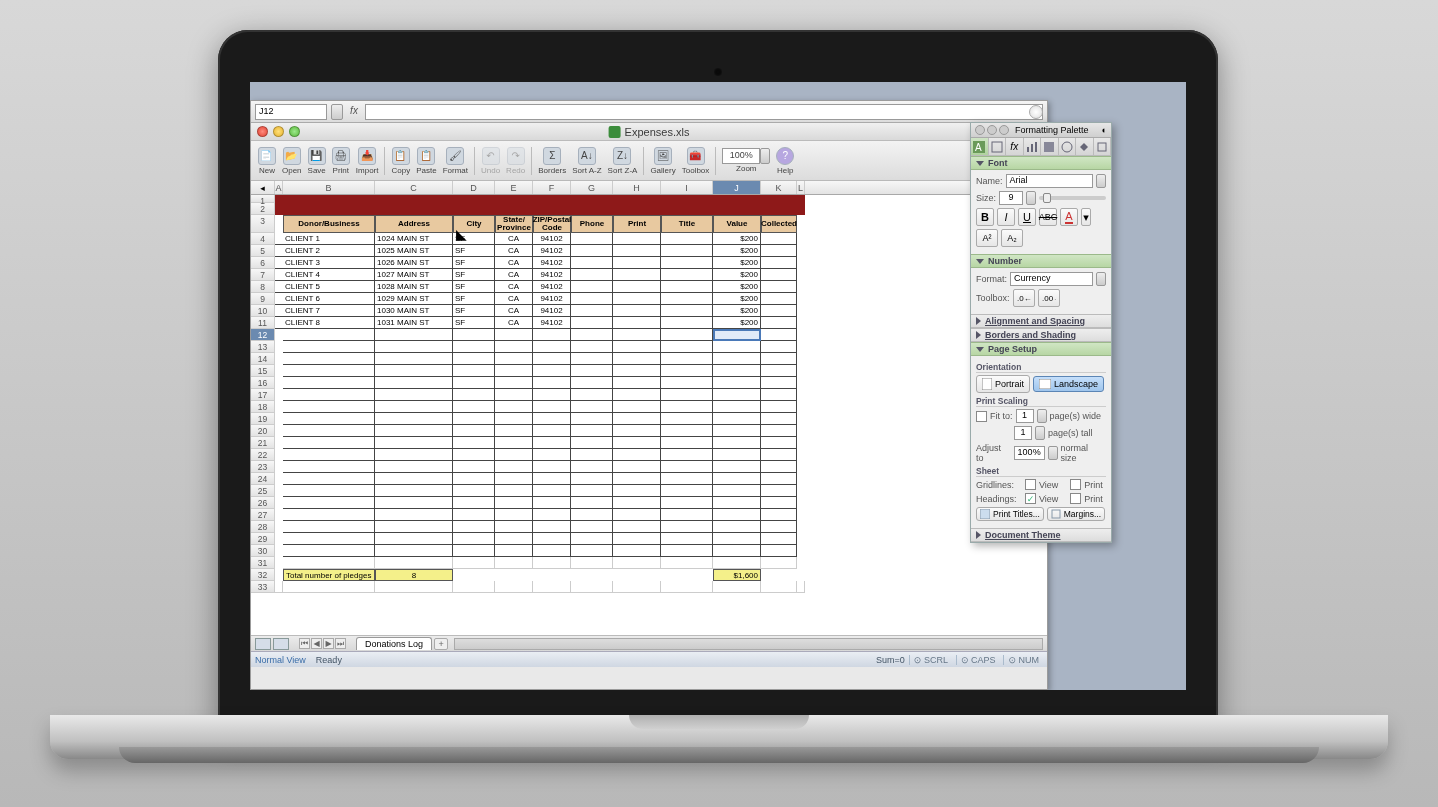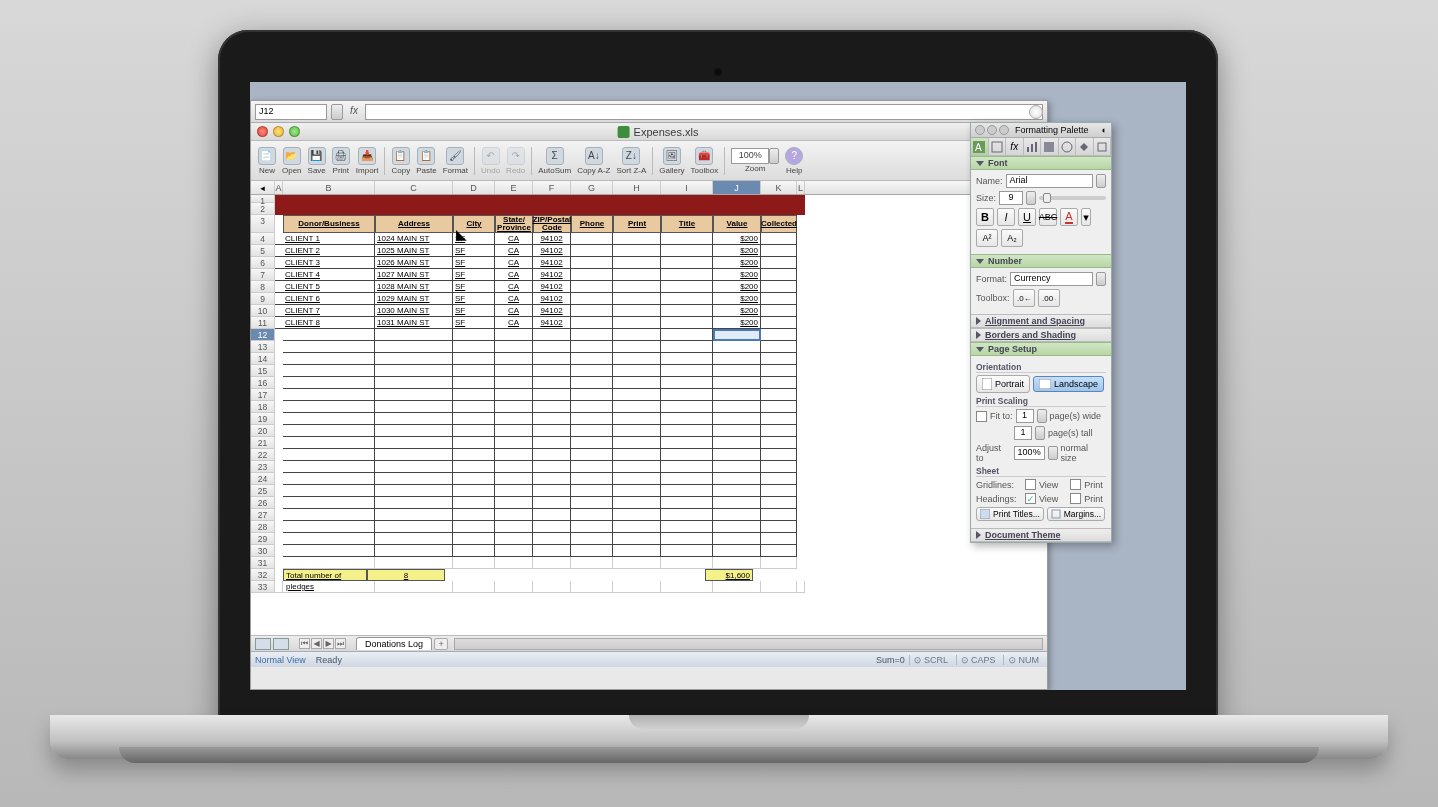--- a/index.html
+++ b/index.html
@@ -18,21 +18,21 @@
 .name-box { width:72px; height:16px; background:#fff; border:1px solid #999; font-size:9px; padding:1px 3px; }
 .stepper { width:12px; height:16px; background:linear-gradient(#eee,#ccc); border:1px solid #999; border-radius:2px; }
 .fx { width:14px; height:14px; font-style:italic; font-size:10px; text-align:center; color:#555; }
 .formula-input { flex:1; height:16px; background:#fff; border:1px solid #999; }
 .close-round { position:absolute; right:4px; width:14px; height:14px; background:radial-gradient(#fff,#ddd); border:1px solid #aaa; border-radius:50%; }
 
 .titlebar { height:18px; background:linear-gradient(#f0f0f0,#d9d9d9); border-bottom:1px solid #bbb; display:flex; align-items:center; position:relative; }
 .traffic { display:flex; gap:5px; padding-left:6px; }
 .tdot { width:11px; height:11px; border-radius:50%; border:1px solid rgba(0,0,0,.25); }
 .tred{background:radial-gradient(#ff8b7e,#e24434);} .tyel{background:radial-gradient(#ffe07a,#e8b42f);} .tgrn{background:radial-gradient(#9de88c,#5cbb3d);}
-.winlabel { position:absolute; left:50%; transform:translateX(-50%); font-size:11px; color:#3a3a3a; display:flex; align-items:flex-start; gap:4px;margin-left:9px;}
+.winlabel { position:absolute; left:50%; transform:translateX(-50%); font-size:11px; color:#3a3a3a; display:flex; align-items:flex-start; gap:4px;}
 .xlicon { width:12px; height:12px; background:#3c8d3c; border-radius:2px; display:inline-block;}
 
 .toolbar { height:40px; background:linear-gradient(#f3f3f3,#dcdcdc); border-bottom:1px solid #b9b9b9; display:flex; align-items:center; padding:0 4px; }
 .tbtn { display:flex; flex-direction:column; align-items:center; justify-content:center; padding:0 3px; font-size:8px; color:#444; }
 .tbtn .ic { width:18px; height:18px; background:#d0d8e0; border:1px solid #a6b0bc; border-radius:3px; margin-bottom:1px; display:flex; align-items:center; justify-content:center; font-size:10px; }
 .tbtn.dis { opacity:.4; }
 .zoom-box { width:38px; height:16px; background:#fff; border:1px solid #999; font-size:9px; text-align:center; padding-top:1px; }
 .sep { width:1px; height:28px; background:#bbb; margin:0 3px; }
 
 .ribbon-tabs { height:16px; background:linear-gradient(#ececec,#d8d8d8); border-bottom:1px solid #b5b5b5; display:flex; justify-content:center; gap:30px; font-size:9px; color:#5a6b7c; }
@@ -42,21 +42,21 @@
 .col-headers { height:14px; display:flex; background:linear-gradient(#f7f7f7,#e3e3e3); border-bottom:1px solid #a8a8a8; font-size:9px; }
 .rh-spacer{width:24px;border-right:1px solid #ccc;display:flex;align-items:center;justify-content:center;}
 .ch{border-right:1px solid #ccc; text-align:center; line-height:14px; color:#555;}
 .ch.sel{background:#6b8ab0;color:#fff;}
 
 .grid-area { position:relative; height:440px; overflow:hidden; background:#fff; }
 .grid { display:flex; }
 .row-hdrs { width:24px; }
 .rh { height:12px; border-bottom:1px solid #ccc; border-right:1px solid #ccc; background:linear-gradient(#f7f7f7,#e3e3e3); font-size:8.5px; text-align:center; line-height:12px; color:#555;}
 .rh.sel{background:#6b8ab0;color:#fff;}
-.cells { position:relative;text-decoration:underline; }
+.cells { position:relative; }
 .banner { height:8px; }
 .banner2{ height:12px; background:#8e1919;}
 .hdr-row { display:flex; height:18px; }
 .hcell { background:#e8c9a0; border:1px solid #555; font-size:8px; font-weight:bold; display:flex; align-items:center; justify-content:center; text-align:center; line-height:8px; padding:0 1px;}
 .drow { display:flex; height:12px; }
 .dcell { border-right:1px solid #444; border-bottom:1px solid #444; font-size:8px; padding:0 2px; white-space:nowrap; overflow:hidden; line-height:12px;}
 .dcell.r{text-align:right;}
 .dcell.c{text-align:center;}
 .totrow{display:flex;height:12px;}
 .tcell{background:#f4f08a;border:1px solid #555;font-size:8px;padding:0 2px;line-height:11px;}
@@ -177,25 +177,25 @@
             <div class="ic">↶</div>
             <span>Undo</span>
           </div>
           <div class="tbtn dis">
             <div class="ic">↷</div>
             <span>Redo</span>
           </div>
           <div class="sep"></div>
           <div class="tbtn ">
             <div class="ic">Σ</div>
-            <span>AutoSum</span>
+            <span>Borders</span>
           </div>
           <div class="tbtn ">
             <div class="ic">A↓</div>
-            <span>Copy A-Z</span>
+            <span>Sort A-Z</span>
           </div>
           <div class="tbtn ">
             <div class="ic">Z↓</div>
             <span>Sort Z-A</span>
           </div>
           <div class="sep"></div>
           <div class="tbtn ">
             <div class="ic">🖼</div>
             <span>Gallery</span>
           </div>
@@ -656,21 +656,21 @@
                 <div class="dcell" style="width:38px;border-color:#ccc"></div>
                 <div class="dcell" style="width:38px;border-color:#ccc"></div>
                 <div class="dcell" style="width:42px;border-color:#ccc"></div>
                 <div class="dcell" style="width:48px;border-color:#ccc"></div>
                 <div class="dcell" style="width:52px;border-color:#ccc"></div>
                 <div class="dcell" style="width:48px;border-color:#ccc"></div>
                 <div class="dcell" style="width:36px;border-color:#ccc"></div>
               </div>
               <div class="totrow">
                 <div style="width:8px"></div>
-                <div class="tcell" style="width:84px">Total number of pledges</div>
+                <div class="tcell" style="width:92px">Total number of pledges</div>
                 <div class="tcell" style="width:78px;text-align:center">8</div>
                 <div style="width:42px"></div>
                 <div style="width:38px"></div>
                 <div style="width:38px"></div>
                 <div style="width:42px"></div>
                 <div style="width:48px"></div>
                 <div style="width:52px"></div>
                 <div class="tcell" style="width:48px;text-align:right">$1,600</div>
               </div>
               <div class="blank-row">

